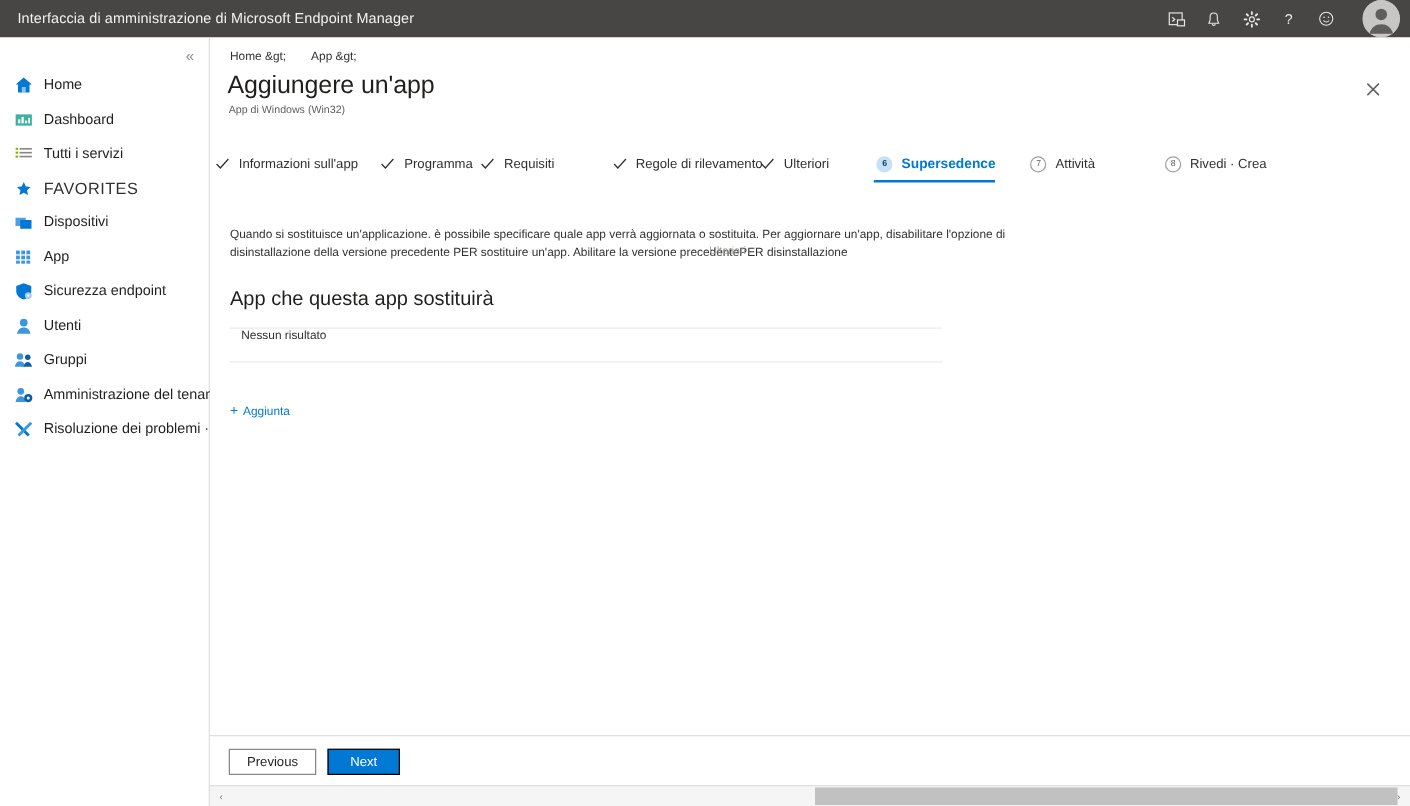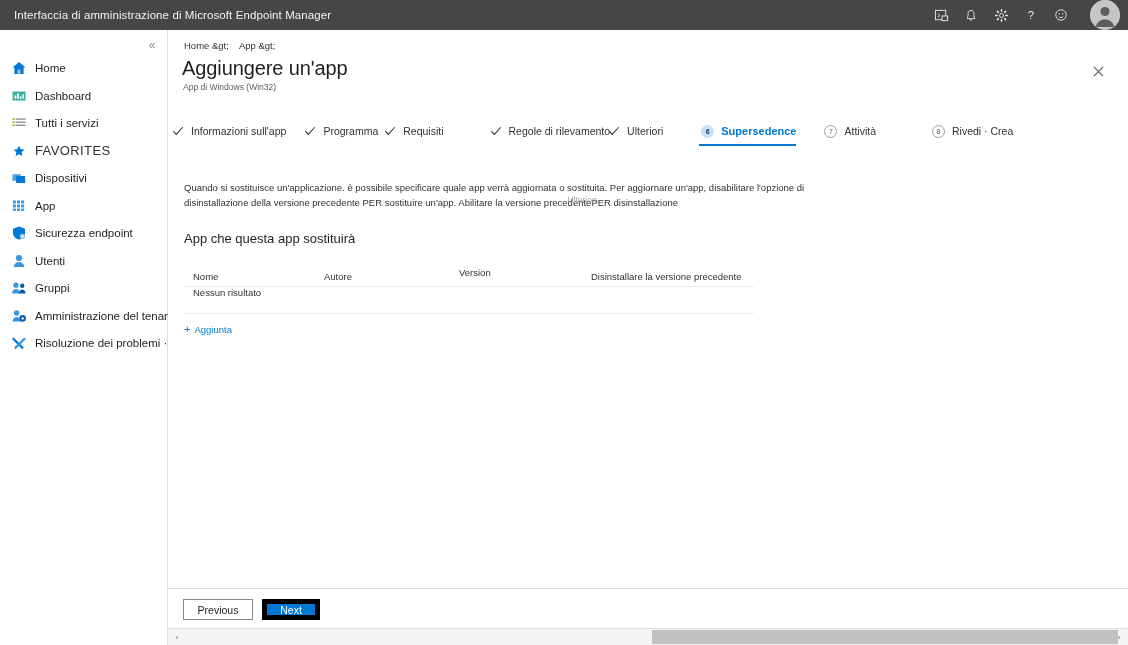--- a/index.html
+++ b/index.html
@@ -60,21 +60,21 @@
     font-size:13px; font-weight:normal; color:#323130; letter-spacing:.4px;
   }
 
   
   .blade {
     position:absolute; left:168px; top:30px; width:960px; height:598px;
     background:#ffffff;
   }
   .breadcrumb {
     position:absolute; left:16px; top:10px; font-size:9.5px; color:#323130;
-    display:flex; gap:10px;
+    display:flex; gap:20px;
   }
   .breadcrumb span { white-space:pre; }
   .blade-title {
     position:absolute; left:14px; top:27px; font-size:20px; color:#201f1e;
     font-weight:400; letter-spacing:-.1px;
   }
   .blade-subtitle {
     position:absolute; left:15px; top:52px; font-size:8.5px; color:#605e5c;
   }
   .close-x {
@@ -116,21 +116,21 @@
     position:relative; display:inline-block;
   }
   .desc .overlap .under { color:#323130; }
   .desc .overlap .over {
     position:absolute; left:-24px; top:-2px; color:#a19f9d; font-size:8.5px;
     white-space:nowrap;
   }
 
   
   .section-title {
-    position:absolute; left:16px; top:201px; font-size:13px; color:#201f1e;
+    position:absolute; left:16px; top:201px; font-size:16px; color:#201f1e;
     font-weight:400;
   }
   .grid { position:absolute; left:16px; top:232px; width:570px; }
   .grid-head {
     display:flex; height:24px; align-items:flex-end; padding-bottom:4px;
     font-size:9.5px; color:#323130;
   }
   .grid-head .c1 { width:140px; padding-left:9px; }
   .grid-head .c2 { width:135px; }
   .grid-head .c3 { width:132px; padding-top:-2px; }
@@ -156,21 +156,21 @@
   .btn {
     position:absolute; top:10px; height:21px; font-size:10.5px;
     display:flex; align-items:center; justify-content:center;
     font-family:"Liberation Sans", sans-serif;
   }
   .btn-prev {
     left:15px; width:70px; background:#ffffff; border:1px solid #8a8886;
     color:#201f1e;
   }
   .btn-next {
-    left:94px; width:58px; background:#0078d4; border:5px solid #000000;
+    left:94px; width:58px; background:#0078d4; border:1px solid #000000;
     color:#ffffff;
   }
 
   
   .hscroll {
     position:absolute; left:168px; top:628px; width:960px; height:17px;
     background:#f5f5f5; border-top:1px solid #e1dfdd;
   }
   .hscroll .arrow {
     position:absolute; top:0; width:14px; height:16px; display:flex;
@@ -464,26 +464,20 @@
     </div>
 
     <div class="desc">
       <span>Quando si sostituisce un'applicazione. è possibile specificare quale app verrà aggiornata o sostituita. Per aggiornare un'app, disabilitare l'opzione di</span>
       <span>disinstallazione della versione precedente PER sostituire un'app. Abilitare la versione precedente</span><span class="overlap"><span class="under">PER disinstallazione</span><span class="over">Ulteriori</span></span>
     </div>
 
     <div class="section-title">App che questa app sostituirà</div>
 
     <div class="grid">
-      <div class="grid-head">
-        <div class="c1">Nome</div>
-        <div class="c2">Autore</div>
-        <div class="c3"><span>Version</span></div>
-        <div class="c4">Disinstallare la versione precedente</div>
-      </div>
       <div class="grid-row">
         <div class="c1">Nessun risultato</div>
       </div>
     </div>
 
     <div class="add-link">
       <span class="plus">+</span>
       <span>Aggiunta</span>
     </div>
   </div>

